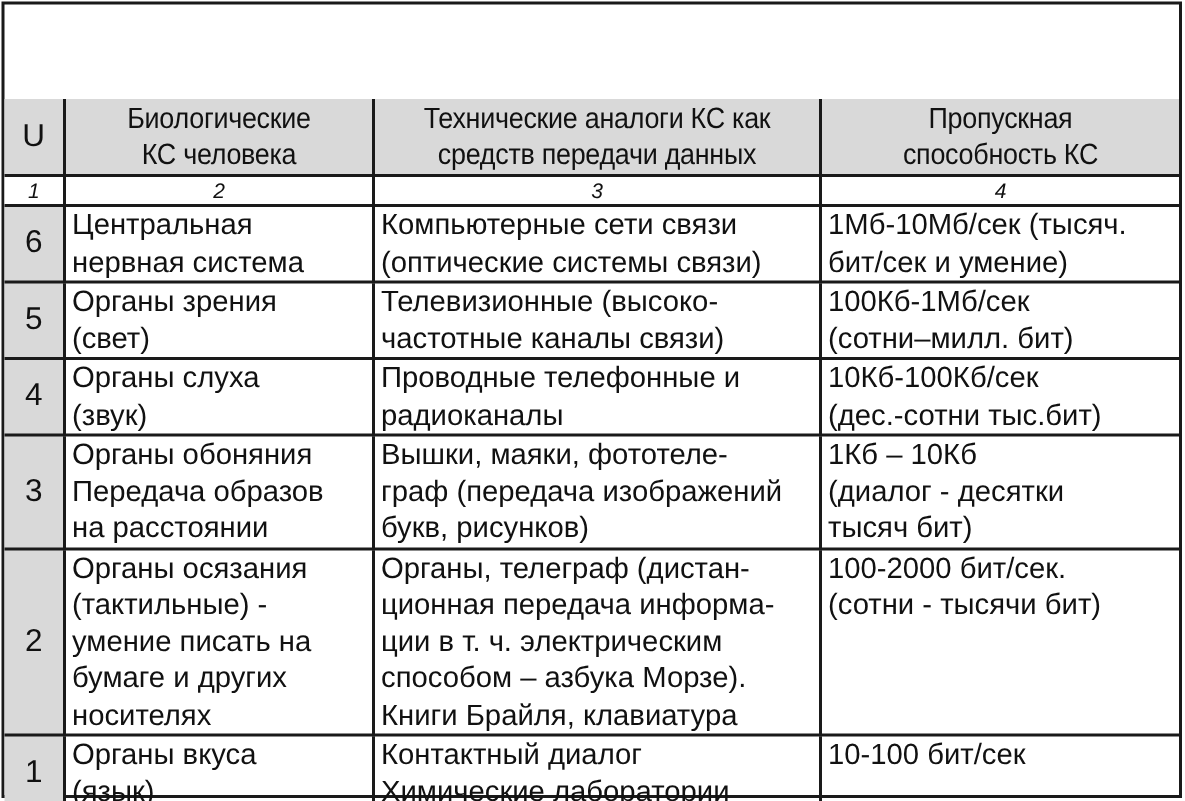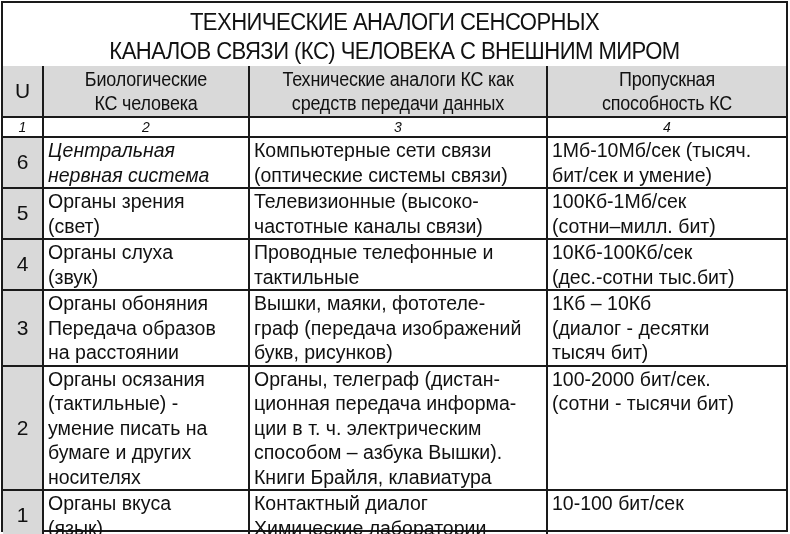--- a/index.html
+++ b/index.html
@@ -10,31 +10,27 @@
   table{position:absolute;left:0;top:63px;border-collapse:collapse;table-layout:fixed;width:783px;}
   td,th{border:2px solid #1a1a1a;padding:0 4px;vertical-align:top;font-size:19.5px;line-height:24.5px;font-weight:normal;}
   tr td:first-child, tr th:first-child{border-left:none;}
   tr td:last-child, tr th:last-child{border-right:none;}
   thead tr:first-child th{border-top:none;}
   tbody tr:last-child td{border-bottom:none;}
   th{background:#d9d9d9;text-align:center;vertical-align:middle;line-height:24px;}
   th .hl{display:block;transform:scaleX(0.92);letter-spacing:-0.2px;}
   .idx td{font-style:italic;text-align:center;font-size:14px;line-height:16px;padding:1px 0 0 0;height:17px;background:#fff;}
   .lvl{background:#d9d9d9;text-align:center;vertical-align:middle;font-size:21px;padding:0;}
-  .it{font-style:italic;border-radius:21px;}
+  .it{border-radius:21px;}
   .line{display:block;white-space:nowrap;}
 </style>
 </head>
 <body>
 
 <div class="wrap">
-  <div class="title">
-    <span>ТЕХНИЧЕСКИЕ АНАЛОГИ СЕНСОРНЫХ</span>
-    <span>КАНАЛОВ СВЯЗИ (КС) ЧЕЛОВЕКА С ВНЕШНИМ МИРОМ</span>
-  </div>
 
   <table>
     <colgroup>
       <col style="width:40px">
       <col style="width:206px">
       <col style="width:298px">
       <col style="width:239px">
     </colgroup>
     <thead>
       <tr style="height:51px">
@@ -96,21 +92,21 @@
       </tr>
 
       <tr style="height:50px">
         <td class="lvl">4</td>
         <td>
           <span class="line">Органы слуха</span>
           <span class="line">(звук)</span>
         </td>
         <td>
           <span class="line">Проводные телефонные и</span>
-          <span class="line">тактильные</span>
+          <span class="line">радиоканалы</span>
         </td>
         <td>
           <span class="line">10Кб-100Кб/сек</span>
           <span class="line">(дес.-сотни тыс.бит)</span>
         </td>
       </tr>
 
       <tr style="height:74px">
         <td class="lvl">3</td>
         <td>
@@ -136,21 +132,21 @@
           <span class="line">Органы осязания</span>
           <span class="line">(тактильные) -</span>
           <span class="line">умение писать на</span>
           <span class="line">бумаге и других</span>
           <span class="line">носителях</span>
         </td>
         <td>
           <span class="line">Органы, телеграф (дистан-</span>
           <span class="line">ционная передача информа-</span>
           <span class="line">ции в т. ч. электрическим</span>
-          <span class="line">способом – азбука Вышки).</span>
+          <span class="line">способом – азбука Морзе).</span>
           <span class="line">Книги Брайля, клавиатура</span>
         </td>
         <td>
           <span class="line">100-2000 бит/сек.</span>
           <span class="line">(сотни - тысячи бит)</span>
         </td>
       </tr>
 
       <tr style="height:48px">
         <td class="lvl">1</td>

